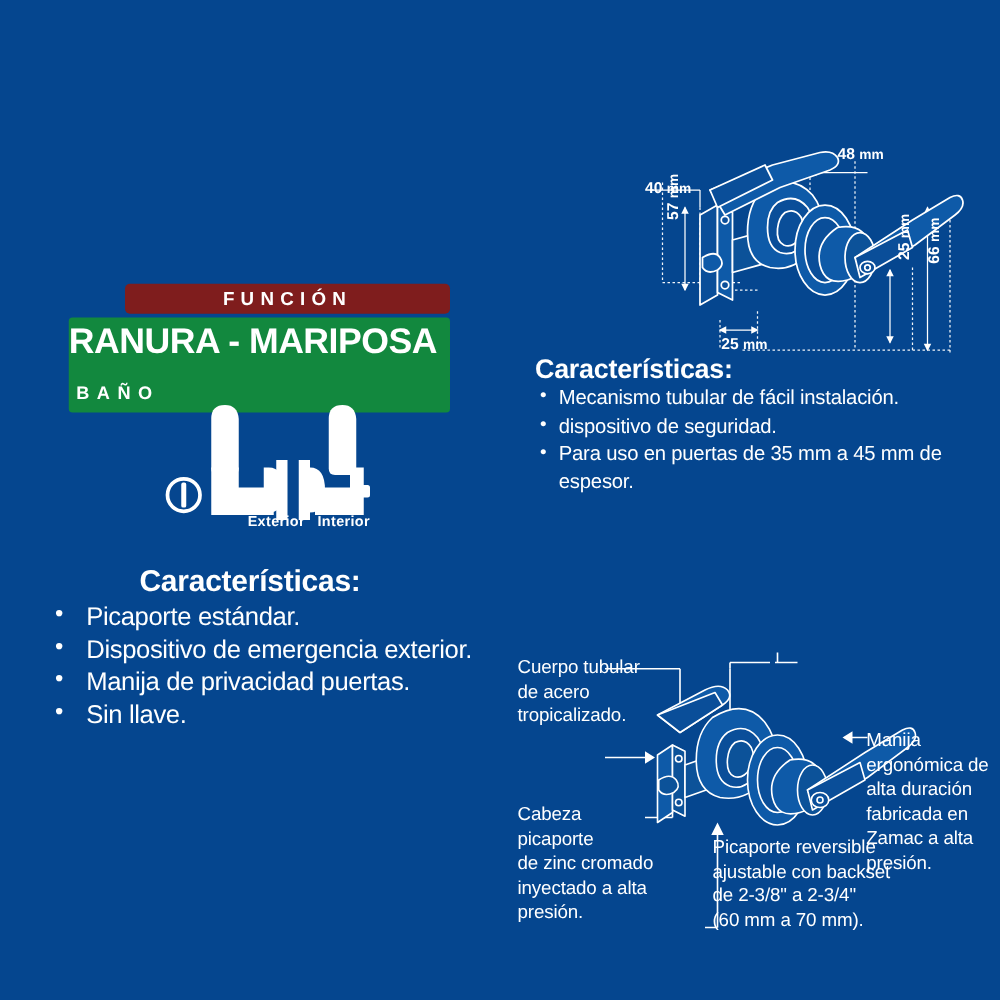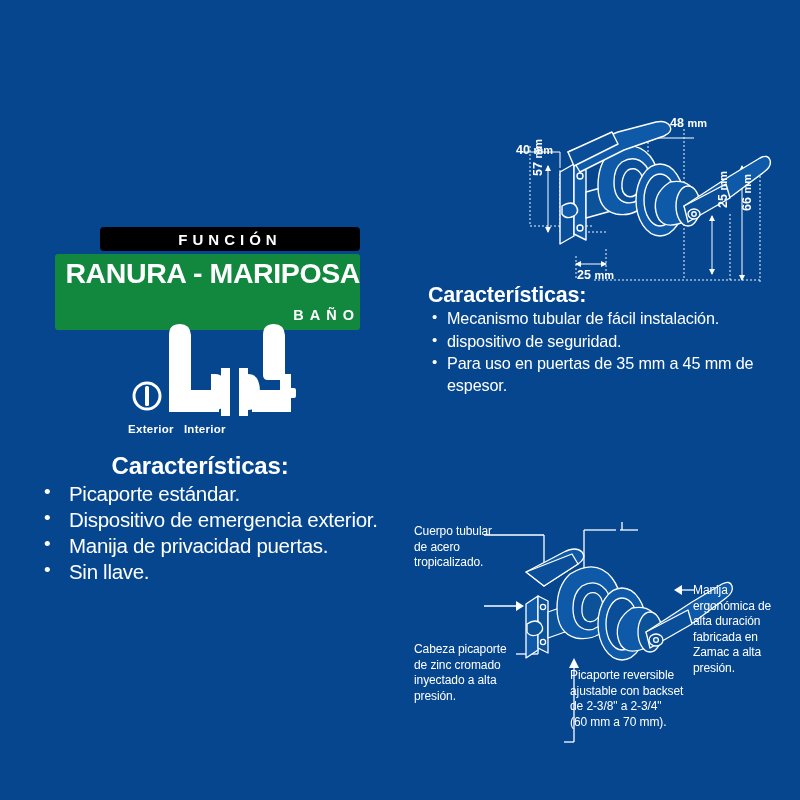--- a/index.html
+++ b/index.html
@@ -22,37 +22,37 @@
   }
 
   
   .badge-stack {
     position: absolute;
     left: 55px;
     top: 227px;
     width: 305px;
   }
   .badge-funcion {
-    background: #000000;
+    background: #7f1d1d;
     border-radius: 4px;
     height: 24px;
     display: flex;
     align-items: center;
     justify-content: center;
     letter-spacing: 5px;
     font-size: 15px;
     font-weight: bold;
     margin-left: 45px;
   }
   .badge-green {
     background: #12883E;
     border-radius: 3px;
     margin-top: 3px;
     padding: 4px 0 7px 0;
-    text-align: right;
+    text-align: left;
   }
   .badge-main {
     font-size: 28.5px;
     font-weight: bold;
     letter-spacing: -0.4px;
     line-height: 1.08;
     white-space: nowrap;
   }
   .badge-sub {
     font-size: 14.5px;
@@ -65,23 +65,23 @@
   .lock-figure {
     position: absolute;
     left: 128px;
     top: 322px;
     width: 168px;
     height: 120px;
   }
   .exterior-interior {
     position: absolute;
     left: 128px;
-    top: 423px;
+    top: 412px;
     width: 168px;
-    text-align: left;
+    text-align: right;
     font-size: 11.5px;
     font-weight: bold;
     letter-spacing: 0.3px;
   }
   .exterior-interior span { display: inline-block; }
   .ei-gap { width: 10px; }
 
   .left-caract-title {
     position: absolute;
     left: 0;
@@ -178,21 +178,21 @@
   
   .bottom-figure {
     position: absolute;
     left: 398px;
     top: 512px;
     width: 400px;
     height: 270px;
   }
   .callout {
     position: absolute;
-    font-size: 12px;
+    font-size: 15px;
     line-height: 1.3;
     letter-spacing: -0.1px;
     white-space: pre-line;
   }
   .co-cuerpo   { left: 414px; top: 524px; width: 110px; }
   .co-frente   { left: 414px; top: 600px; width: 86px; }
   .co-cabeza   { left: 414px; top: 642px; width: 110px; }
   .co-escudos  { left: 620px; top: 524px; width: 150px; }
   .co-manija   { left: 693px; top: 583px; width: 100px; }
   .co-pica     { left: 570px; top: 668px; width: 150px; }

